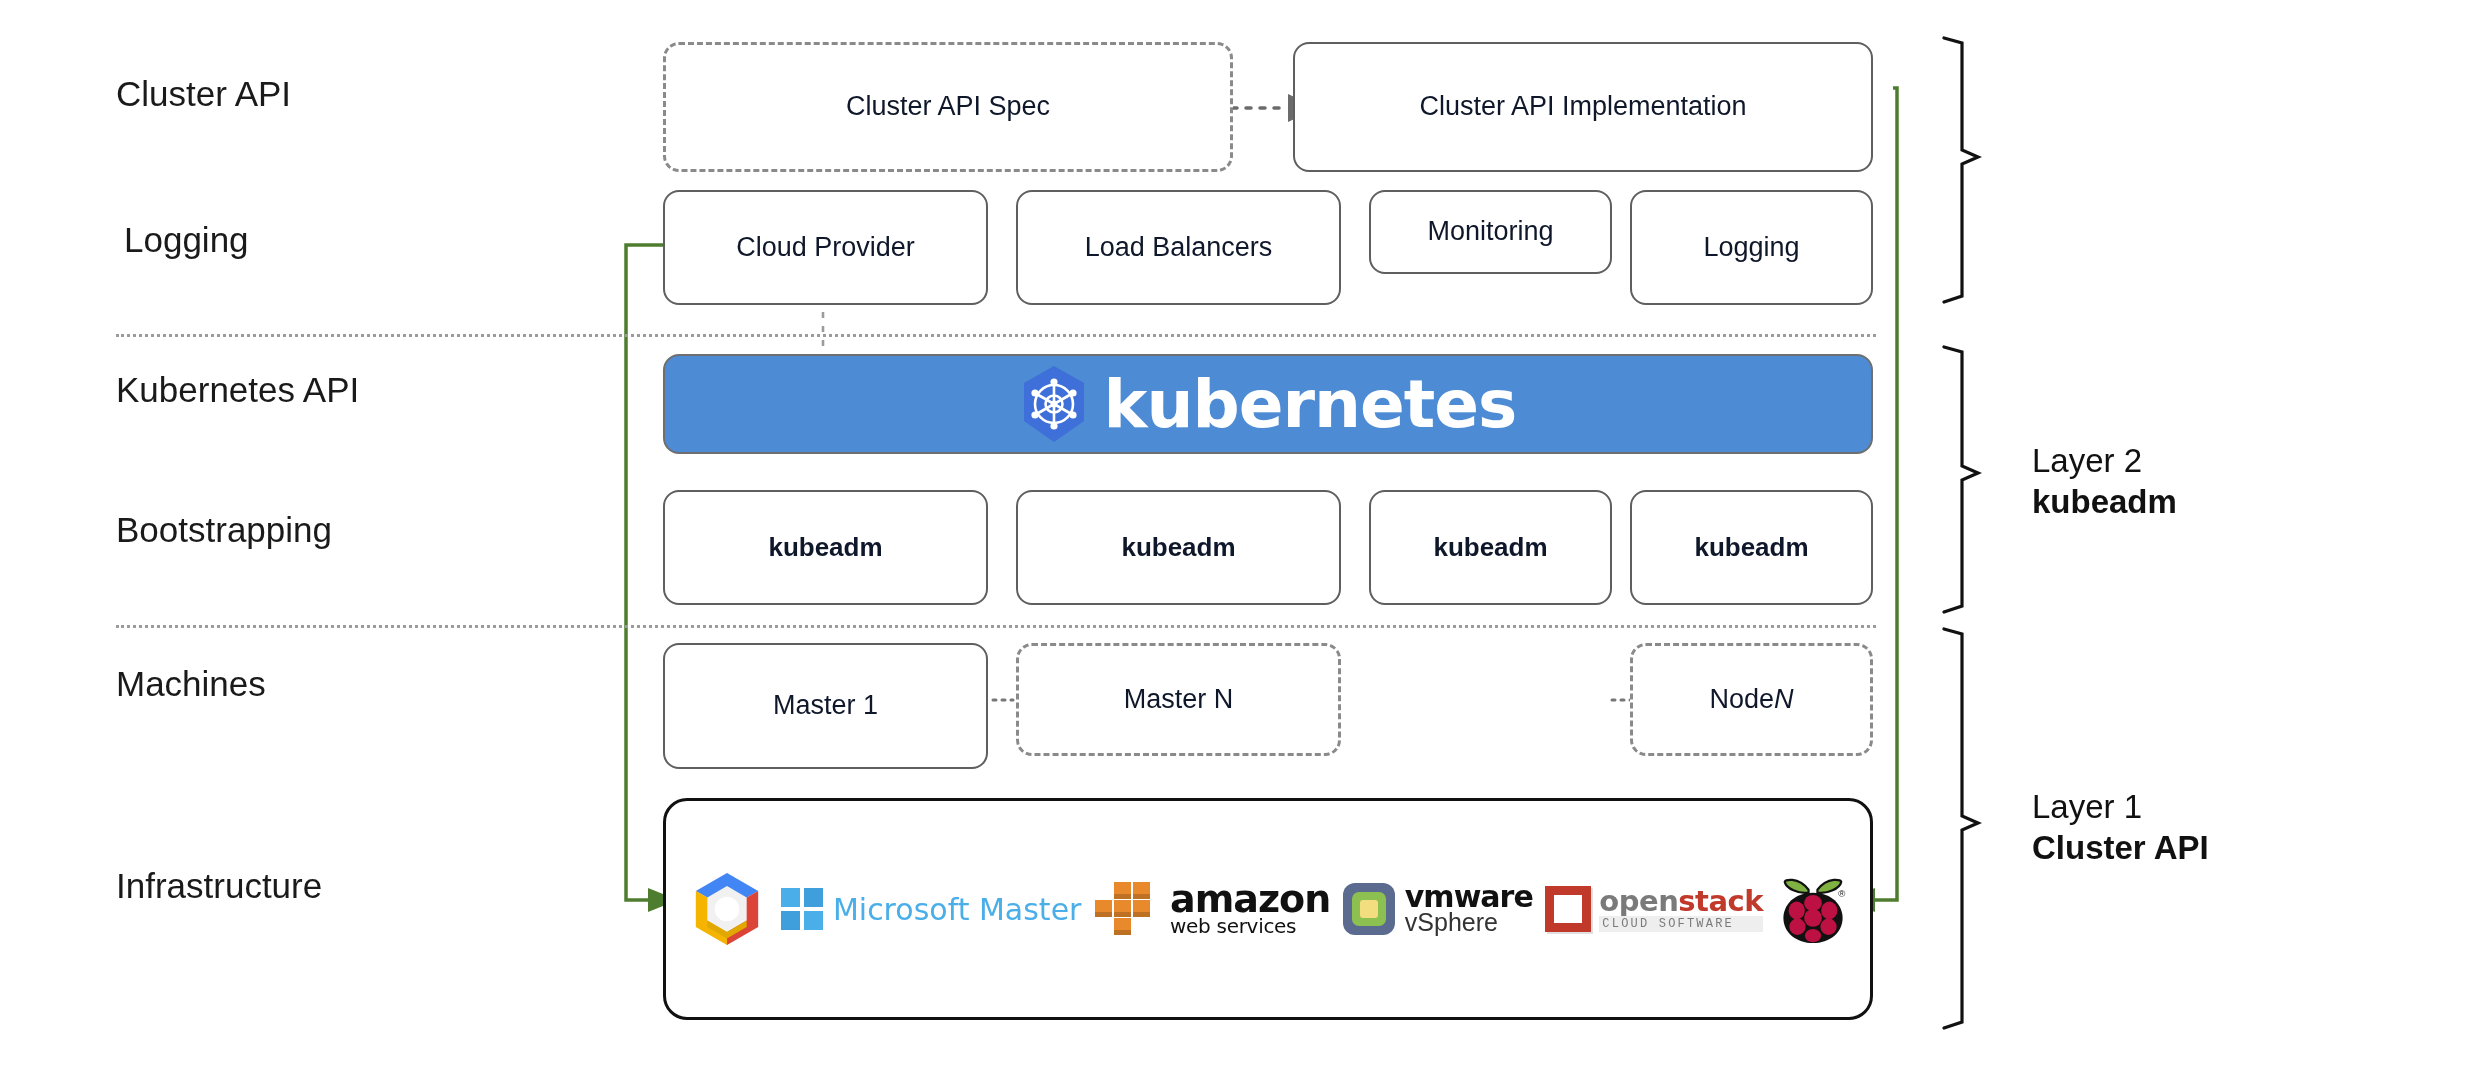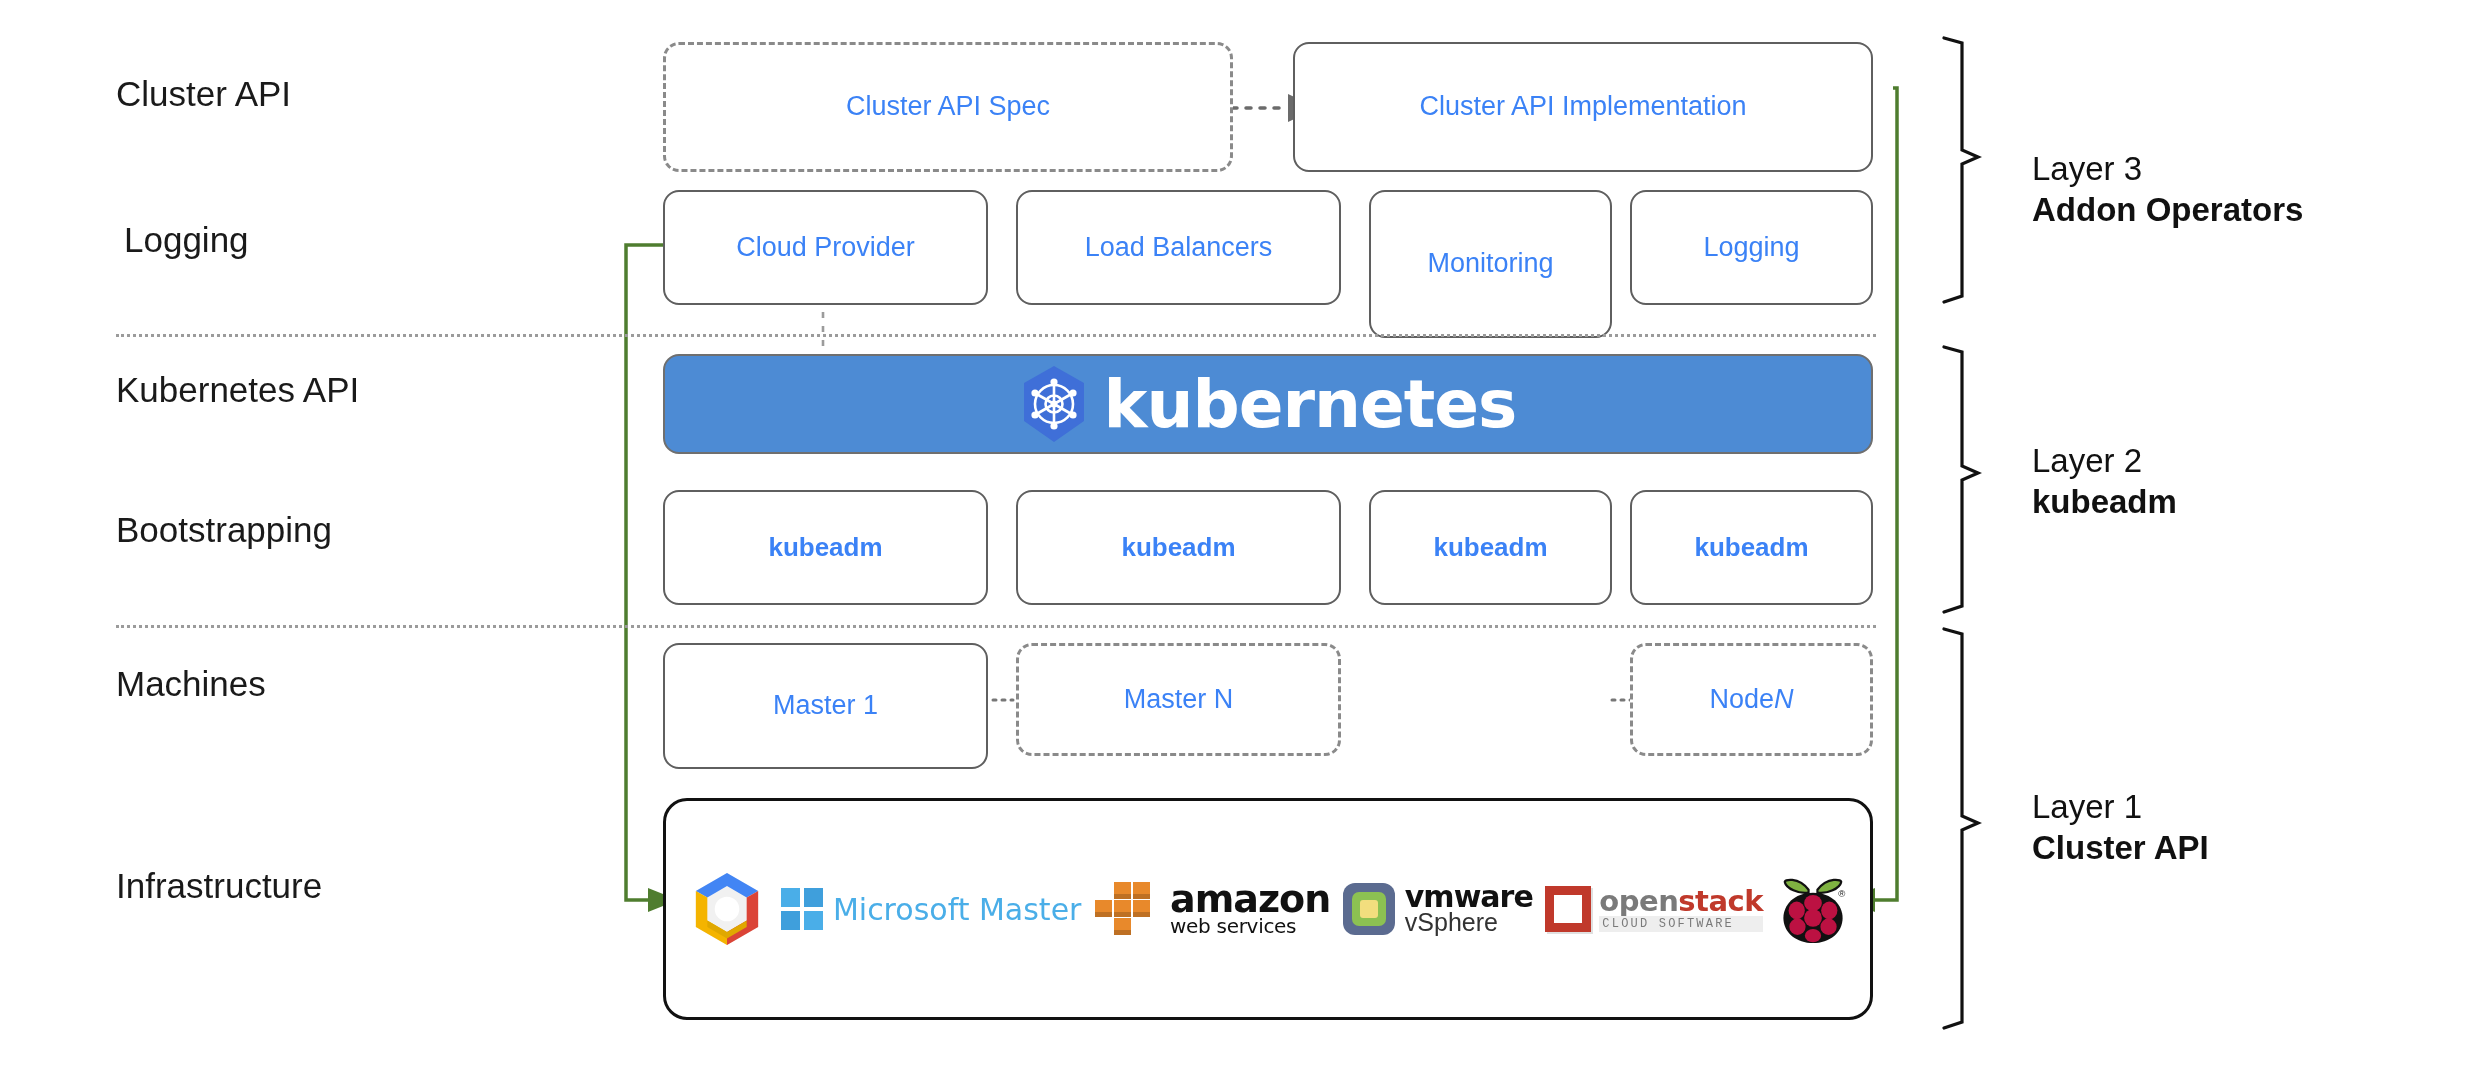--- a/index.html
+++ b/index.html
@@ -6,21 +6,21 @@
   html,body{margin:0;padding:0;background:#ffffff;}
   body{font-family:"Liberation Sans","DejaVu Sans",sans-serif;color:#111;}
   #stage{position:relative;width:2490px;height:1076px;background:#fff;overflow:hidden;}
 
   
   .rowlabel{position:absolute;font-size:35px;color:#1a1a1a;white-space:nowrap;line-height:1;}
 
   
   .box{position:absolute;box-sizing:border-box;background:#fff;border-radius:16px;
        display:flex;align-items:center;justify-content:center;
-       font-size:27px;color:#3b82f6;line-height:1.15;}
+       font-size:27px;color:#0f172a;line-height:1.15;}
   .box.solid{border:2.5px solid #5f5f5f;}
   .box.dashed{border:3px dashed #8a8a8a;}
   .box.bold-solid{border:3px solid #111;}
   .box.kbd{font-weight:bold;font-size:26px;}
 
   
   .k8s{position:absolute;box-sizing:border-box;background:#4d8bd4;border:2.5px solid #6f6f6f;
        border-radius:16px;display:flex;align-items:center;justify-content:center;gap:16px;}
   .k8s-word{font-size:66px;font-weight:bold;color:#fff;letter-spacing:-1px;
             font-family:"DejaVu Sans","Liberation Sans",sans-serif;}
@@ -129,21 +129,21 @@
   <div class="rowlabel" style="left:116px;top:372px;">Kubernetes API</div>
   <div class="rowlabel" style="left:116px;top:512px;">Bootstrapping</div>
   <div class="rowlabel" style="left:116px;top:666px;">Machines</div>
   <div class="rowlabel" style="left:116px;top:868px;">Infrastructure</div>
 
   <div class="box dashed" style="left:663px;top:42px;width:570px;height:130px;">Cluster API Spec</div>
   <div class="box solid" style="left:1293px;top:42px;width:580px;height:130px;">Cluster API Implementation</div>
 
   <div class="box solid" style="left:663px;top:190px;width:325px;height:115px;">Cloud Provider</div>
   <div class="box solid" style="left:1016px;top:190px;width:325px;height:115px;">Load Balancers</div>
-  <div class="box solid" style="left:1369px;top:190px;width:243px;height:148px;">Monitoring</div>
+  <div class="box solid" style="left:1369px;top:190px;width:243px;height:84px;">Monitoring</div>
   <div class="box solid" style="left:1630px;top:190px;width:243px;height:115px;">Logging</div>
 
   <div class="sep" style="left:116px;top:334px;width:1760px;"></div>
 
   <div class="k8s" style="left:663px;top:354px;width:1210px;height:100px;">
     <svg width="68" height="80" viewBox="0 0 68 80">
       <polygon points="34,2 64,19 64,57 34,78 4,57 4,19" fill="#3f6fd8"></polygon>
       <g stroke="#ffffff" stroke-width="2.6" fill="none">
         <circle cx="34" cy="40" r="19"></circle>
         <circle cx="34" cy="40" r="8.5"></circle>
@@ -262,24 +262,20 @@
           <ellipse cx="50" cy="62" rx="12" ry="12"></ellipse>
           <ellipse cx="29" cy="74" rx="11" ry="11"></ellipse>
           <ellipse cx="71" cy="74" rx="11" ry="11"></ellipse>
           <ellipse cx="50" cy="86" rx="11" ry="9"></ellipse>
         </g>
         <text x="84" y="34" font-size="13" fill="#111" font-family="'Liberation Sans',sans-serif">®</text>
       </svg>
     </div>
   </div>
 
-  <div class="layercap" style="left:2032px;top:148px;">
-    <span>Layer 3</span>
-    <b>Addon Operators</b>
-  </div>
   <div class="layercap" style="left:2032px;top:440px;">
     <span>Layer 2</span>
     <b>kubeadm</b>
   </div>
   <div class="layercap" style="left:2032px;top:786px;">
     <span>Layer 1</span>
     <b>Cluster API</b>
   </div>
 
 </div>

